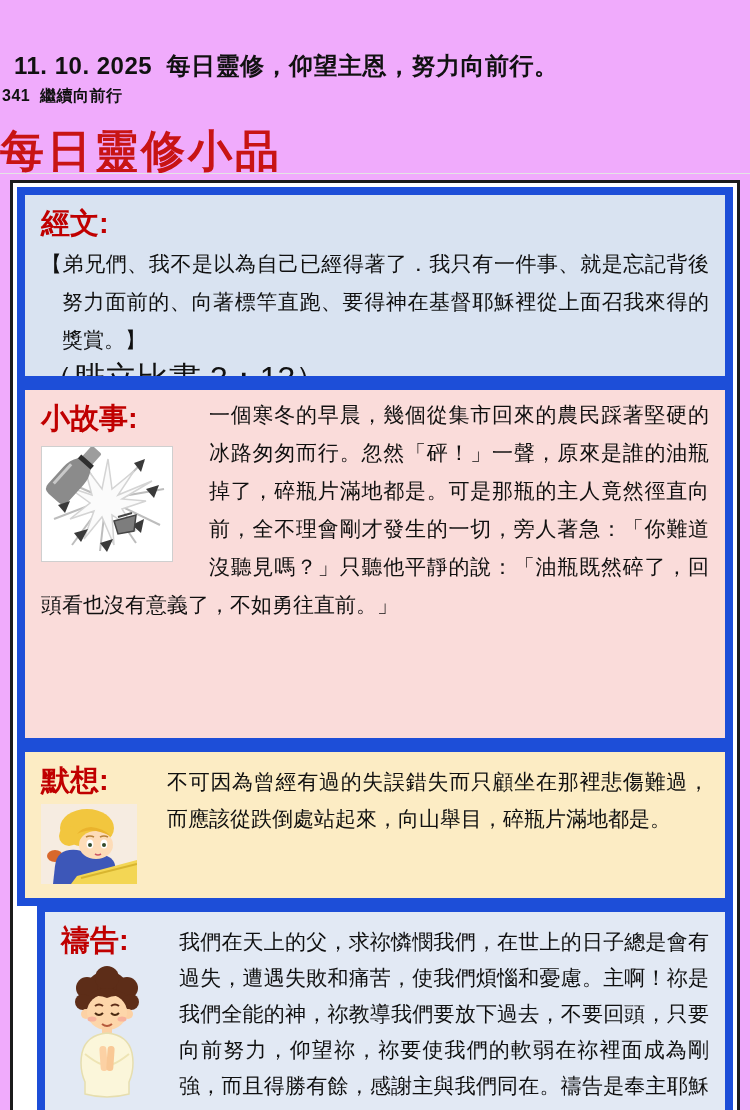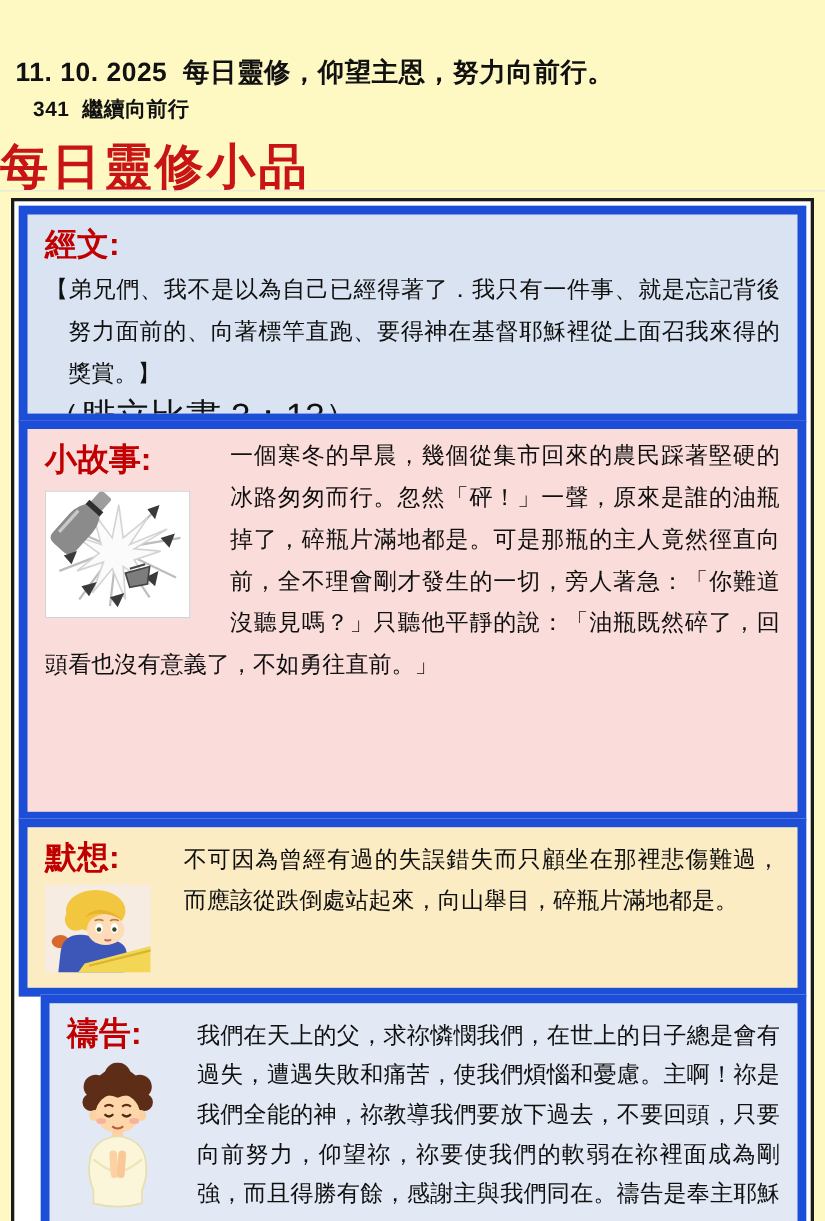--- a/index.html
+++ b/index.html
@@ -1,22 +1,22 @@
 <!DOCTYPE html>
 <html><head>
 <meta charset="utf-8">
 <style>
   * { margin:0; padding:0; box-sizing:border-box; }
   html,body { width:750px; height:1110px; background:#ffffff; overflow:hidden; }
   body { font-family:"Liberation Sans","DejaVu Sans",sans-serif; color:#111; }
 
-  .page { position:relative; width:750px; height:1110px; background:#fef9c3; }
+  .page { position:relative; width:750px; height:1110px; background:#f0abfc; }
 
   .date-line { position:absolute; left:14px; top:50px; font-size:24px; font-weight:600; letter-spacing:0.5px; white-space:pre; }
-  .issue-line { position:absolute; left:30px; top:86px; font-size:19px; font-weight:600; letter-spacing:0.5px; white-space:pre; }
+  .issue-line { position:absolute; left:2px; top:86px; font-size:16px; font-weight:600; letter-spacing:0.5px; white-space:pre; }
   .main-title { position:absolute; left:0; top:122px; width:100%; text-align:left;
                 font-size:44px; font-weight:bold; color:#c81414; letter-spacing:3px; }
   .hairline { position:absolute; left:0; top:173px; width:100%; border-top:1px solid #e4e4e4; }
 
   .box { position:absolute; left:10px; top:180px; width:730px;
          border:3px solid #1b1b1b; background:#fff; padding:4px; }
 
   .sec { border:8px solid #1d4ed8; padding:6px 16px 4px 16px; overflow:hidden; }
   .sec + .sec { margin-top:-2px; }
 

